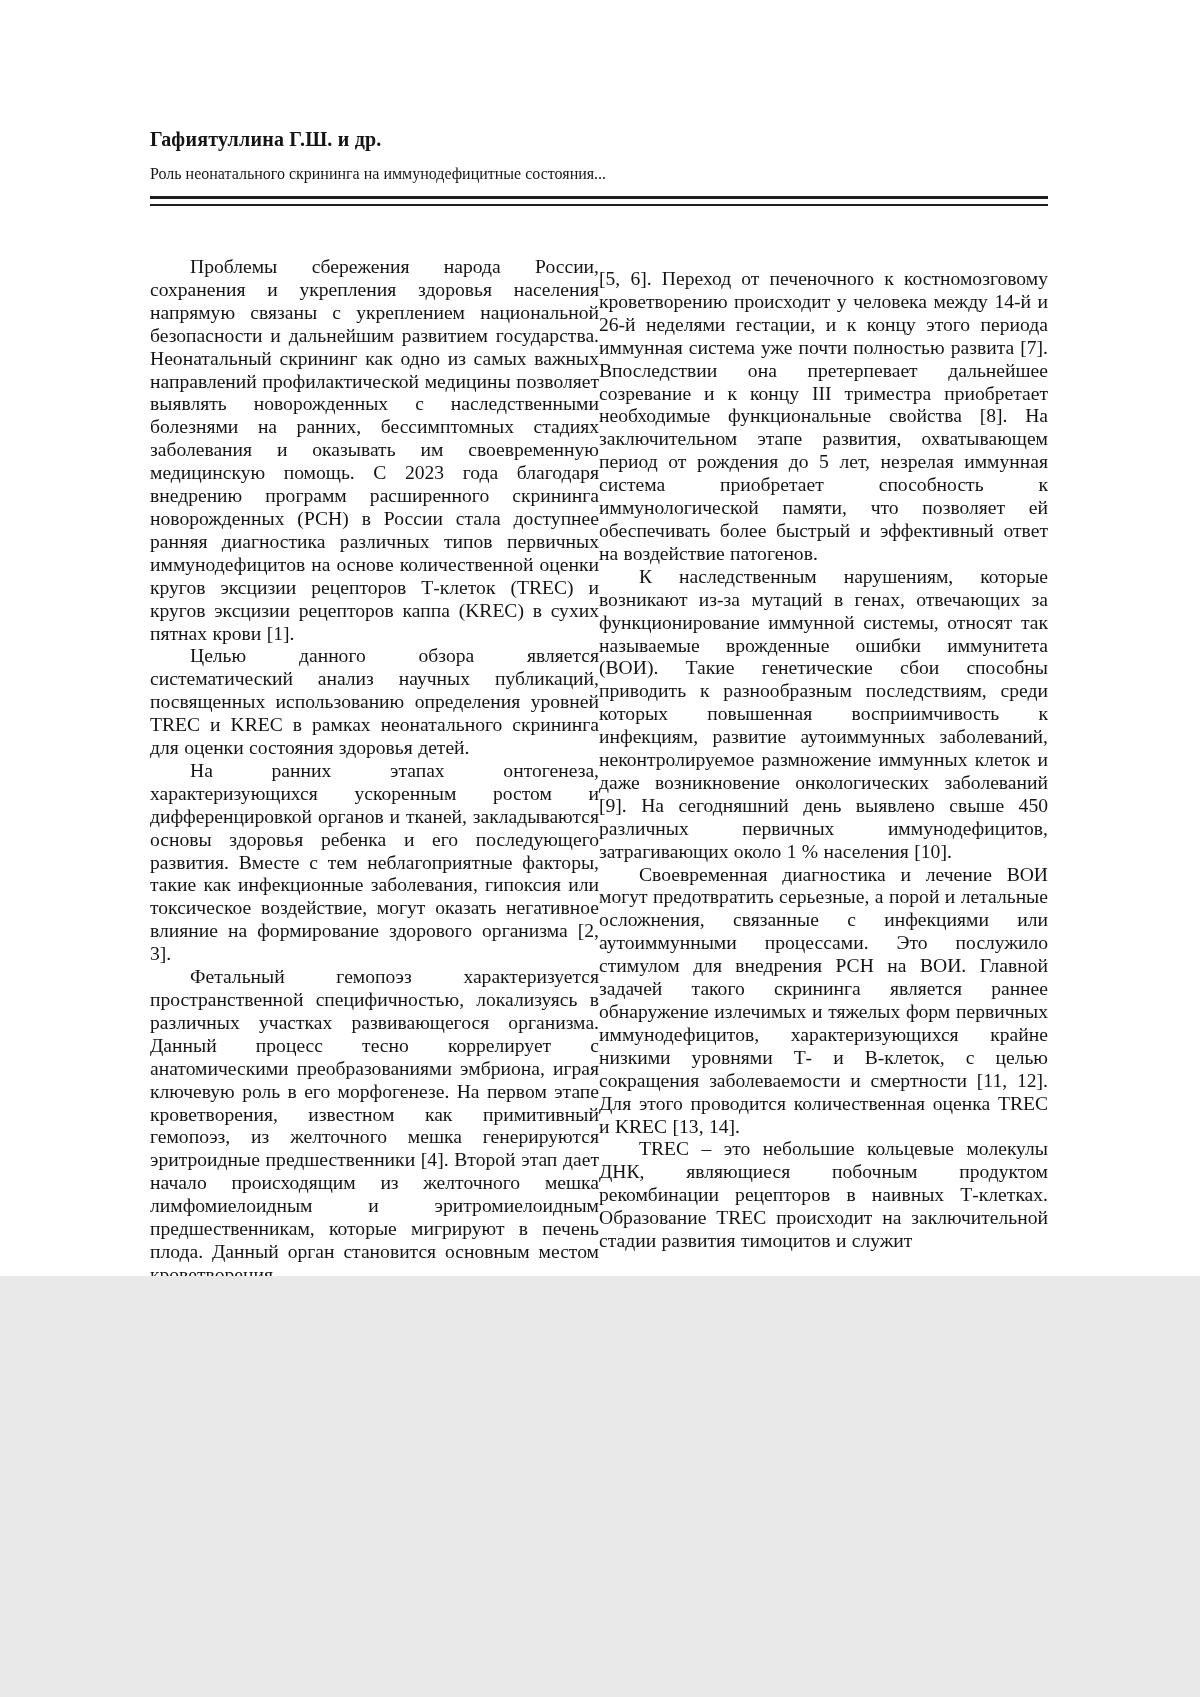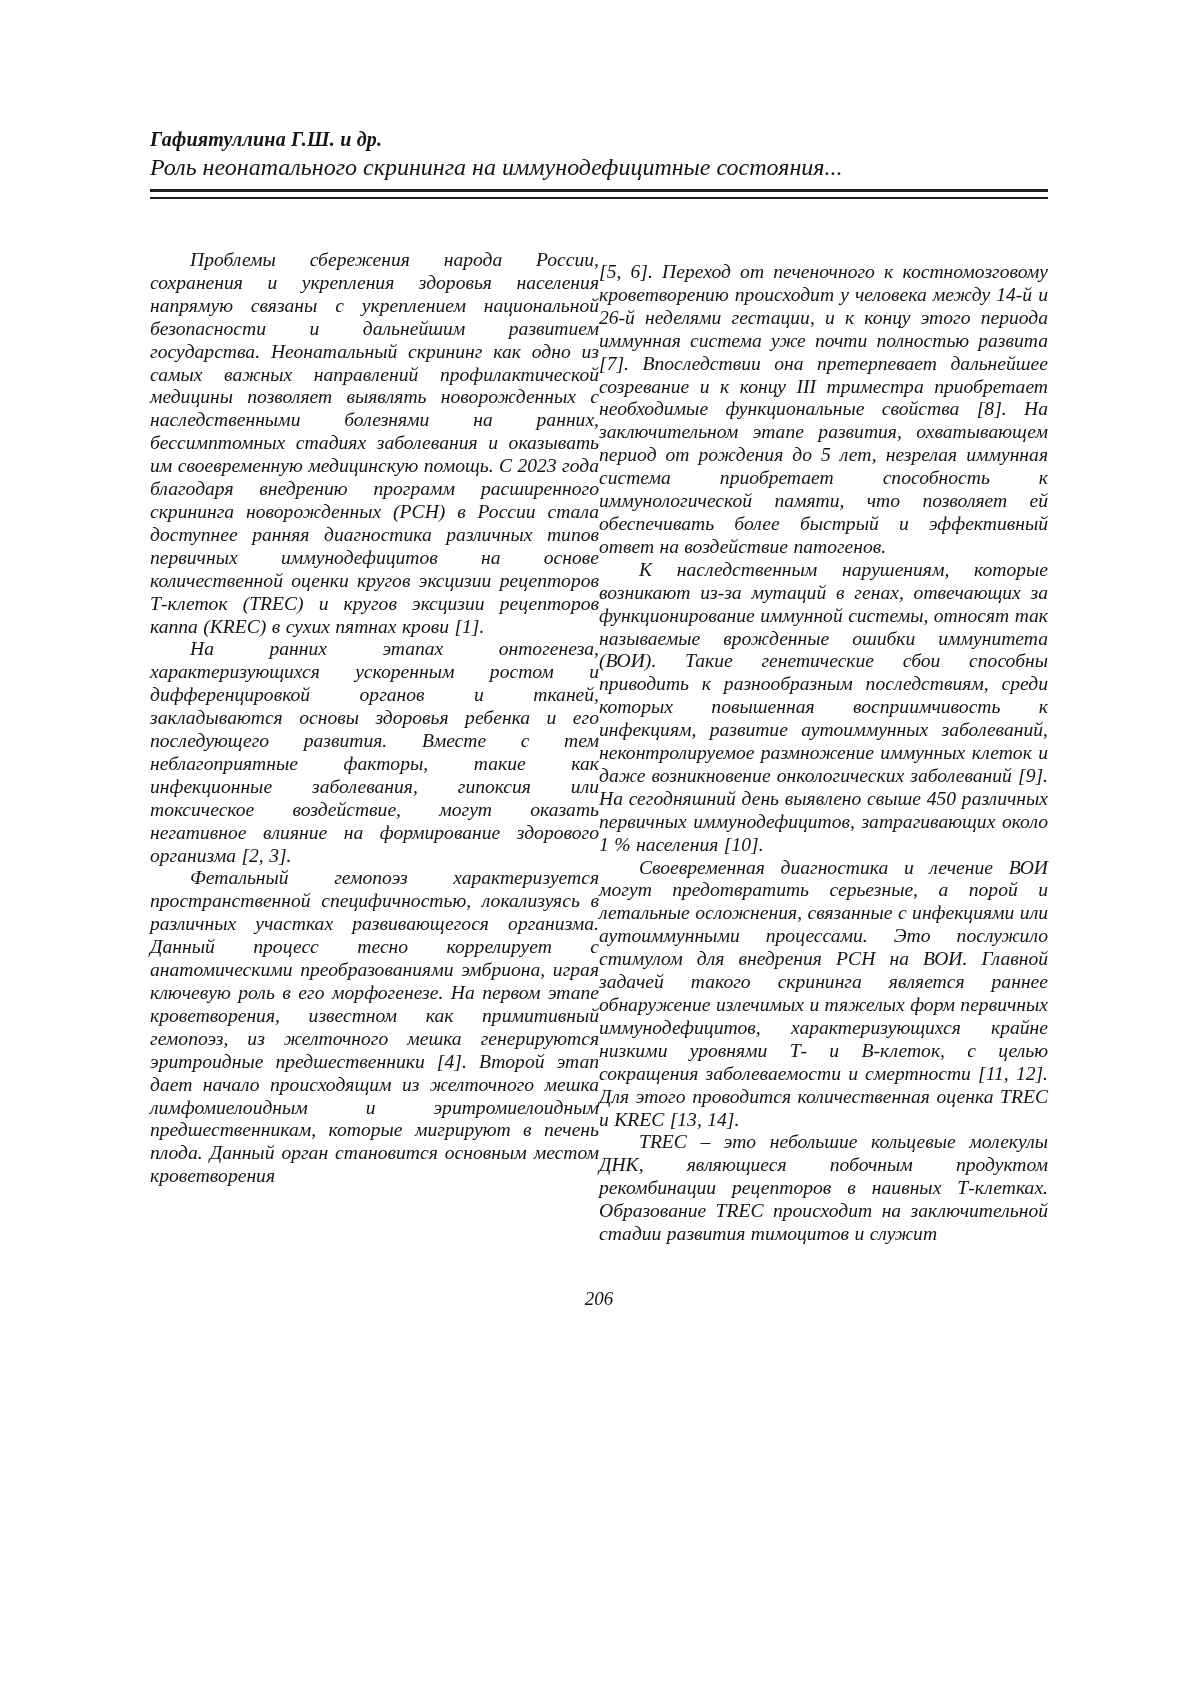--- a/index.html
+++ b/index.html
@@ -1,36 +1,35 @@
 <!DOCTYPE html>
 <html lang="ru"><head>
 <meta charset="utf-8">
 <style>
   * { margin: 0; padding: 0; box-sizing: border-box; }
   html, body { background: #e9e9e9; }
   body { font-family: "Liberation Serif", serif; color: #141414; }
   .page {
     position: relative;
     width: 1200px;
-    height: 1697px;
+    height: 1276px;
     margin: 0 auto;
     background: #ffffff;
     padding: 126px 152px 11px 150px;
-    font-style: italic;
   }
   .running-head .authors {
     font-weight: bold;
     font-size: 20px;
     line-height: 26px;
     letter-spacing: 0.2px;
   }
   .running-head .article-title {
-    font-size: 24px;
+    font-size: 16px;
     line-height: 26px;
-    margin-top: 2px;
+    margin-top: 9px;
   }
   .double-rule {
     margin-top: 9px;
     height: 10px;
     border-top: 3px solid #1d1d1d;
     border-bottom: 2px solid #1d1d1d;
   }
   .columns {
     display: flex;
     margin-top: 50px;
@@ -58,20 +57,21 @@
 
   <header class="running-head">
     <div class="authors">Гафиятуллина Г.Ш. и др.</div>
     <div class="article-title">Роль неонатального скрининга на иммунодефицитные состояния...</div>
     <div class="double-rule"></div>
   </header>
 
   <main class="columns">
     <section class="col">
       <p>Проблемы сбережения народа России, сохранения и укрепления здоровья населения напрямую связаны с укреплением национальной безопасности и дальнейшим развитием государства. Неонатальный скрининг как одно из самых важных направлений профилактической медицины позволяет выявлять новорожденных с наследственными болезнями на ранних, бессимптомных стадиях заболевания и оказывать им своевременную медицинскую помощь. С 2023 года благодаря внедрению программ расширенного скрининга новорожденных (РСН) в России стала доступнее ранняя диагностика различных типов первичных иммунодефицитов на основе количественной оценки кругов эксцизии рецепторов Т-клеток (TREC) и кругов эксцизии рецепторов каппа (KREC) в сухих пятнах крови [1].</p>
+      <p>Целью данного обзора является систематический анализ научных публикаций, посвященных использованию определения уровней TREC и KREC в рамках неонатального скрининга для оценки состояния здоровья детей.</p>
       <p>На ранних этапах онтогенеза, характеризующихся ускоренным ростом и дифференцировкой органов и тканей, закладываются основы здоровья ребенка и его последующего развития. Вместе с тем неблагоприятные факторы, такие как инфекционные заболевания, гипоксия или токсическое воздействие, могут оказать негативное влияние на формирование здорового организма [2, 3].</p>
       <p>Фетальный гемопоэз характеризуется пространственной специфичностью, локализуясь в различных участках развивающегося организма. Данный процесс тесно коррелирует с анатомическими преобразованиями эмбриона, играя ключевую роль в его морфогенезе. На первом этапе кроветворения, известном как примитивный гемопоэз, из желточного мешка генерируются эритроидные предшественники [4]. Второй этап дает начало происходящим из желточного мешка лимфомиелоидным и эритромиелоидным предшественникам, которые мигрируют в печень плода. Данный орган становится основным местом кроветворения</p>
     </section>
     <section class="col">
       <p class="no-indent">[5, 6]. Переход от печеночного к костномозговому кроветворению происходит у человека между 14-й и 26-й неделями гестации, и к концу этого периода иммунная система уже почти полностью развита [7]. Впоследствии она претерпевает дальнейшее созревание и к концу III триместра приобретает необходимые функциональные свойства [8]. На заключительном этапе развития, охватывающем период от рождения до 5 лет, незрелая иммунная система приобретает способность к иммунологической памяти, что позволяет ей обеспечивать более быстрый и эффективный ответ на воздействие патогенов.</p>
       <p>К наследственным нарушениям, которые возникают из-за мутаций в генах, отвечающих за функционирование иммунной системы, относят так называемые врожденные ошибки иммунитета (ВОИ). Такие генетические сбои способны приводить к разнообразным последствиям, среди которых повышенная восприимчивость к инфекциям, развитие аутоиммунных заболеваний, неконтролируемое размножение иммунных клеток и даже возникновение онкологических заболеваний [9]. На сегодняшний день выявлено свыше 450 различных первичных иммунодефицитов, затрагивающих около 1 % населения [10].</p>
       <p>Своевременная диагностика и лечение ВОИ могут предотвратить серьезные, а порой и летальные осложнения, связанные с инфекциями или аутоиммунными процессами. Это послужило стимулом для внедрения РСН на ВОИ. Главной задачей такого скрининга является раннее обнаружение излечимых и тяжелых форм первичных иммунодефицитов, характеризующихся крайне низкими уровнями Т- и В-клеток, с целью сокращения заболеваемости и смертности [11, 12]. Для этого проводится количественная оценка TREC и KREC [13, 14].</p>
       <p>TREC – это небольшие кольцевые молекулы ДНК, являющиеся побочным продуктом рекомбинации рецепторов в наивных Т-клетках. Образование TREC происходит на заключительной стадии развития тимоцитов и служит</p>
     </section>
   </main>

